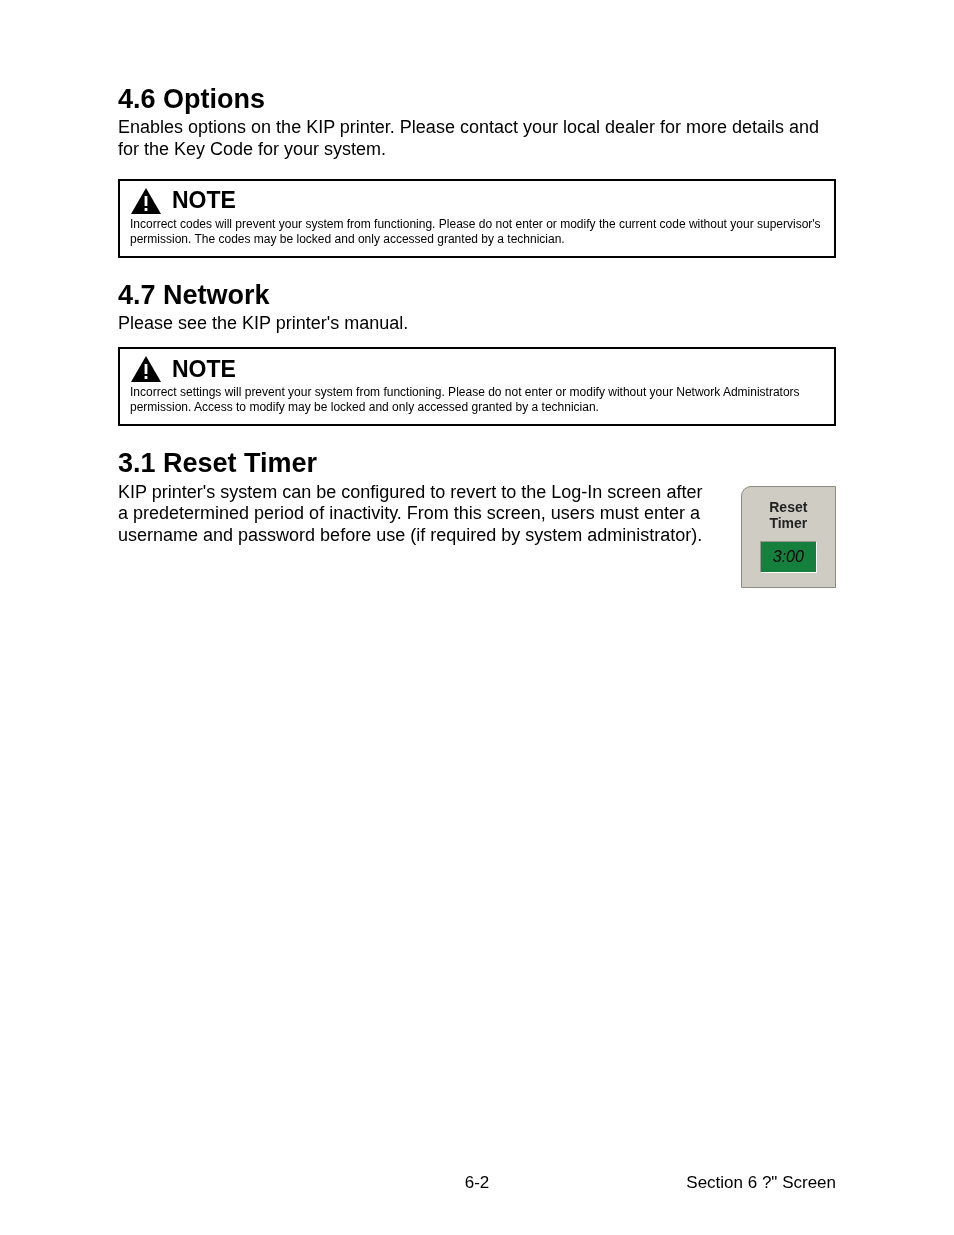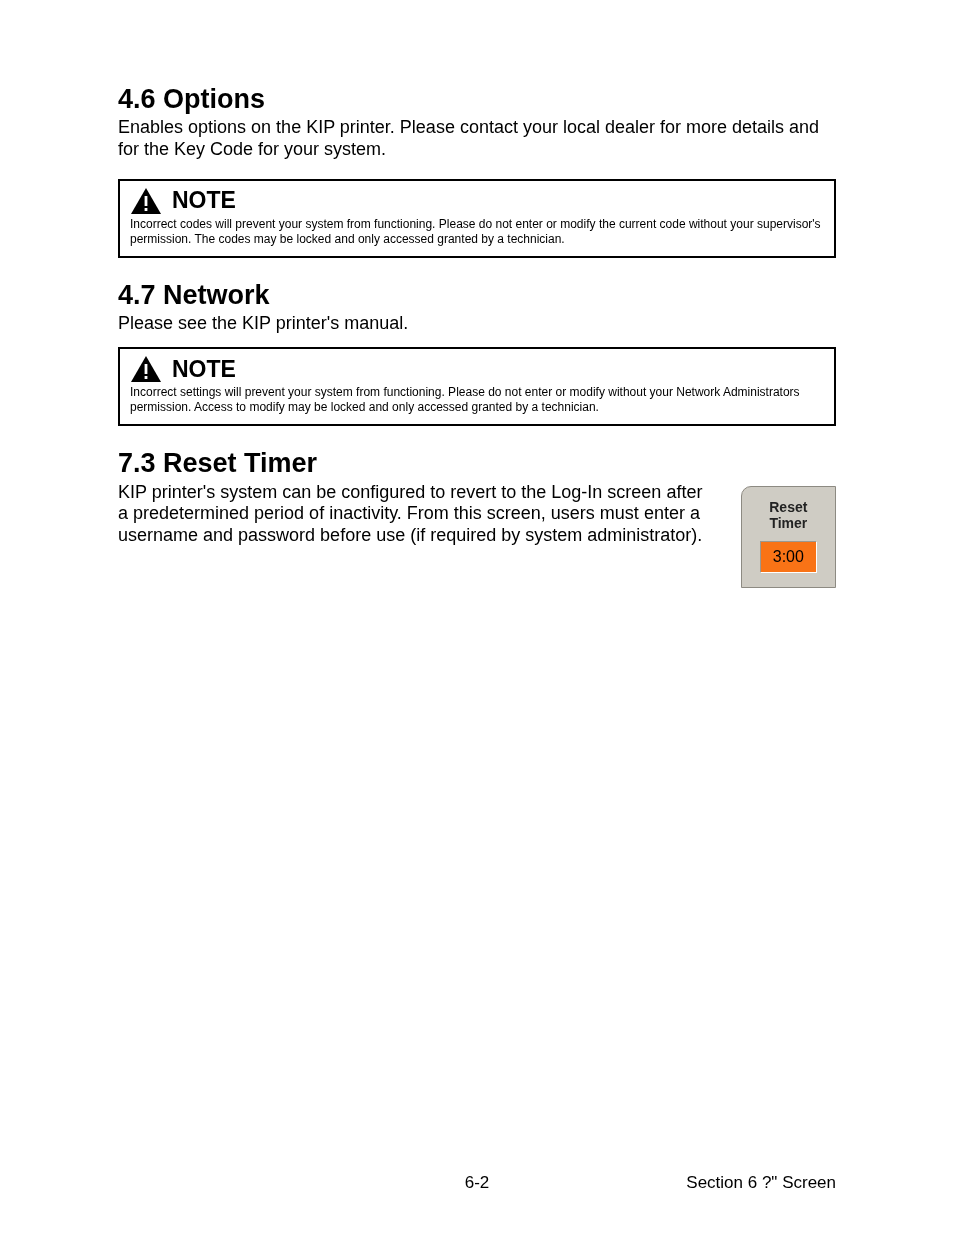--- a/index.html
+++ b/index.html
@@ -72,29 +72,30 @@
     margin-top: 4px;
   }
   .reset-widget-title {
     text-align: center;
     font-weight: bold;
     font-size: 14px;
     color: #222;
     margin-bottom: 10px;
   }
   .reset-value-box {
-    background: #f97316;
+    background: #15803d;
     border-top: 1px solid #9b9890;
     border-left: 1px solid #9b9890;
     border-right: 1px solid #fff;
     border-bottom: 1px solid #fff;
     text-align: center;
     font-size: 16px;
     padding: 6px 0;
     margin: 0 6px;
+    font-style: italic;
   }
   .footer {
     position: absolute;
     bottom: 62px;
     left: 0;
     width: 954px;
     font-size: 17px;
   }
   .footer-page {
     position: absolute;
@@ -138,21 +139,21 @@
           <polygon points="16,1 31,27 1,27" fill="#000"></polygon>
           <rect x="14.6" y="9" width="2.8" height="10" fill="#fff"></rect>
           <rect x="14.6" y="21" width="2.8" height="3" fill="#fff"></rect>
         </svg>
       </span>
       <span class="note-title">NOTE</span>
     </div>
     <div class="note-body">Incorrect settings will prevent your system from functioning. Please do not enter or modify without your Network Administrators permission. Access to modify may be locked and only accessed granted by a technician.</div>
   </div>
 
-  <h2 class="section-heading">7.3  Reset Timer</h2>
+  <h2 class="section-heading">3.1  Reset Timer</h2>
   <div class="reset-row">
     <div class="reset-text-col">
       <p class="body-text" style="margin-bottom:0;">KIP printer's system can be configured to revert to the Log-In screen after a predetermined period of inactivity.  From this screen, users must enter a username and password before use (if required by system administrator).</p>
     </div>
     <div class="reset-widget">
       <div class="reset-widget-title">Reset Timer</div>
       <div class="reset-value-box">3:00</div>
     </div>
   </div>
 

